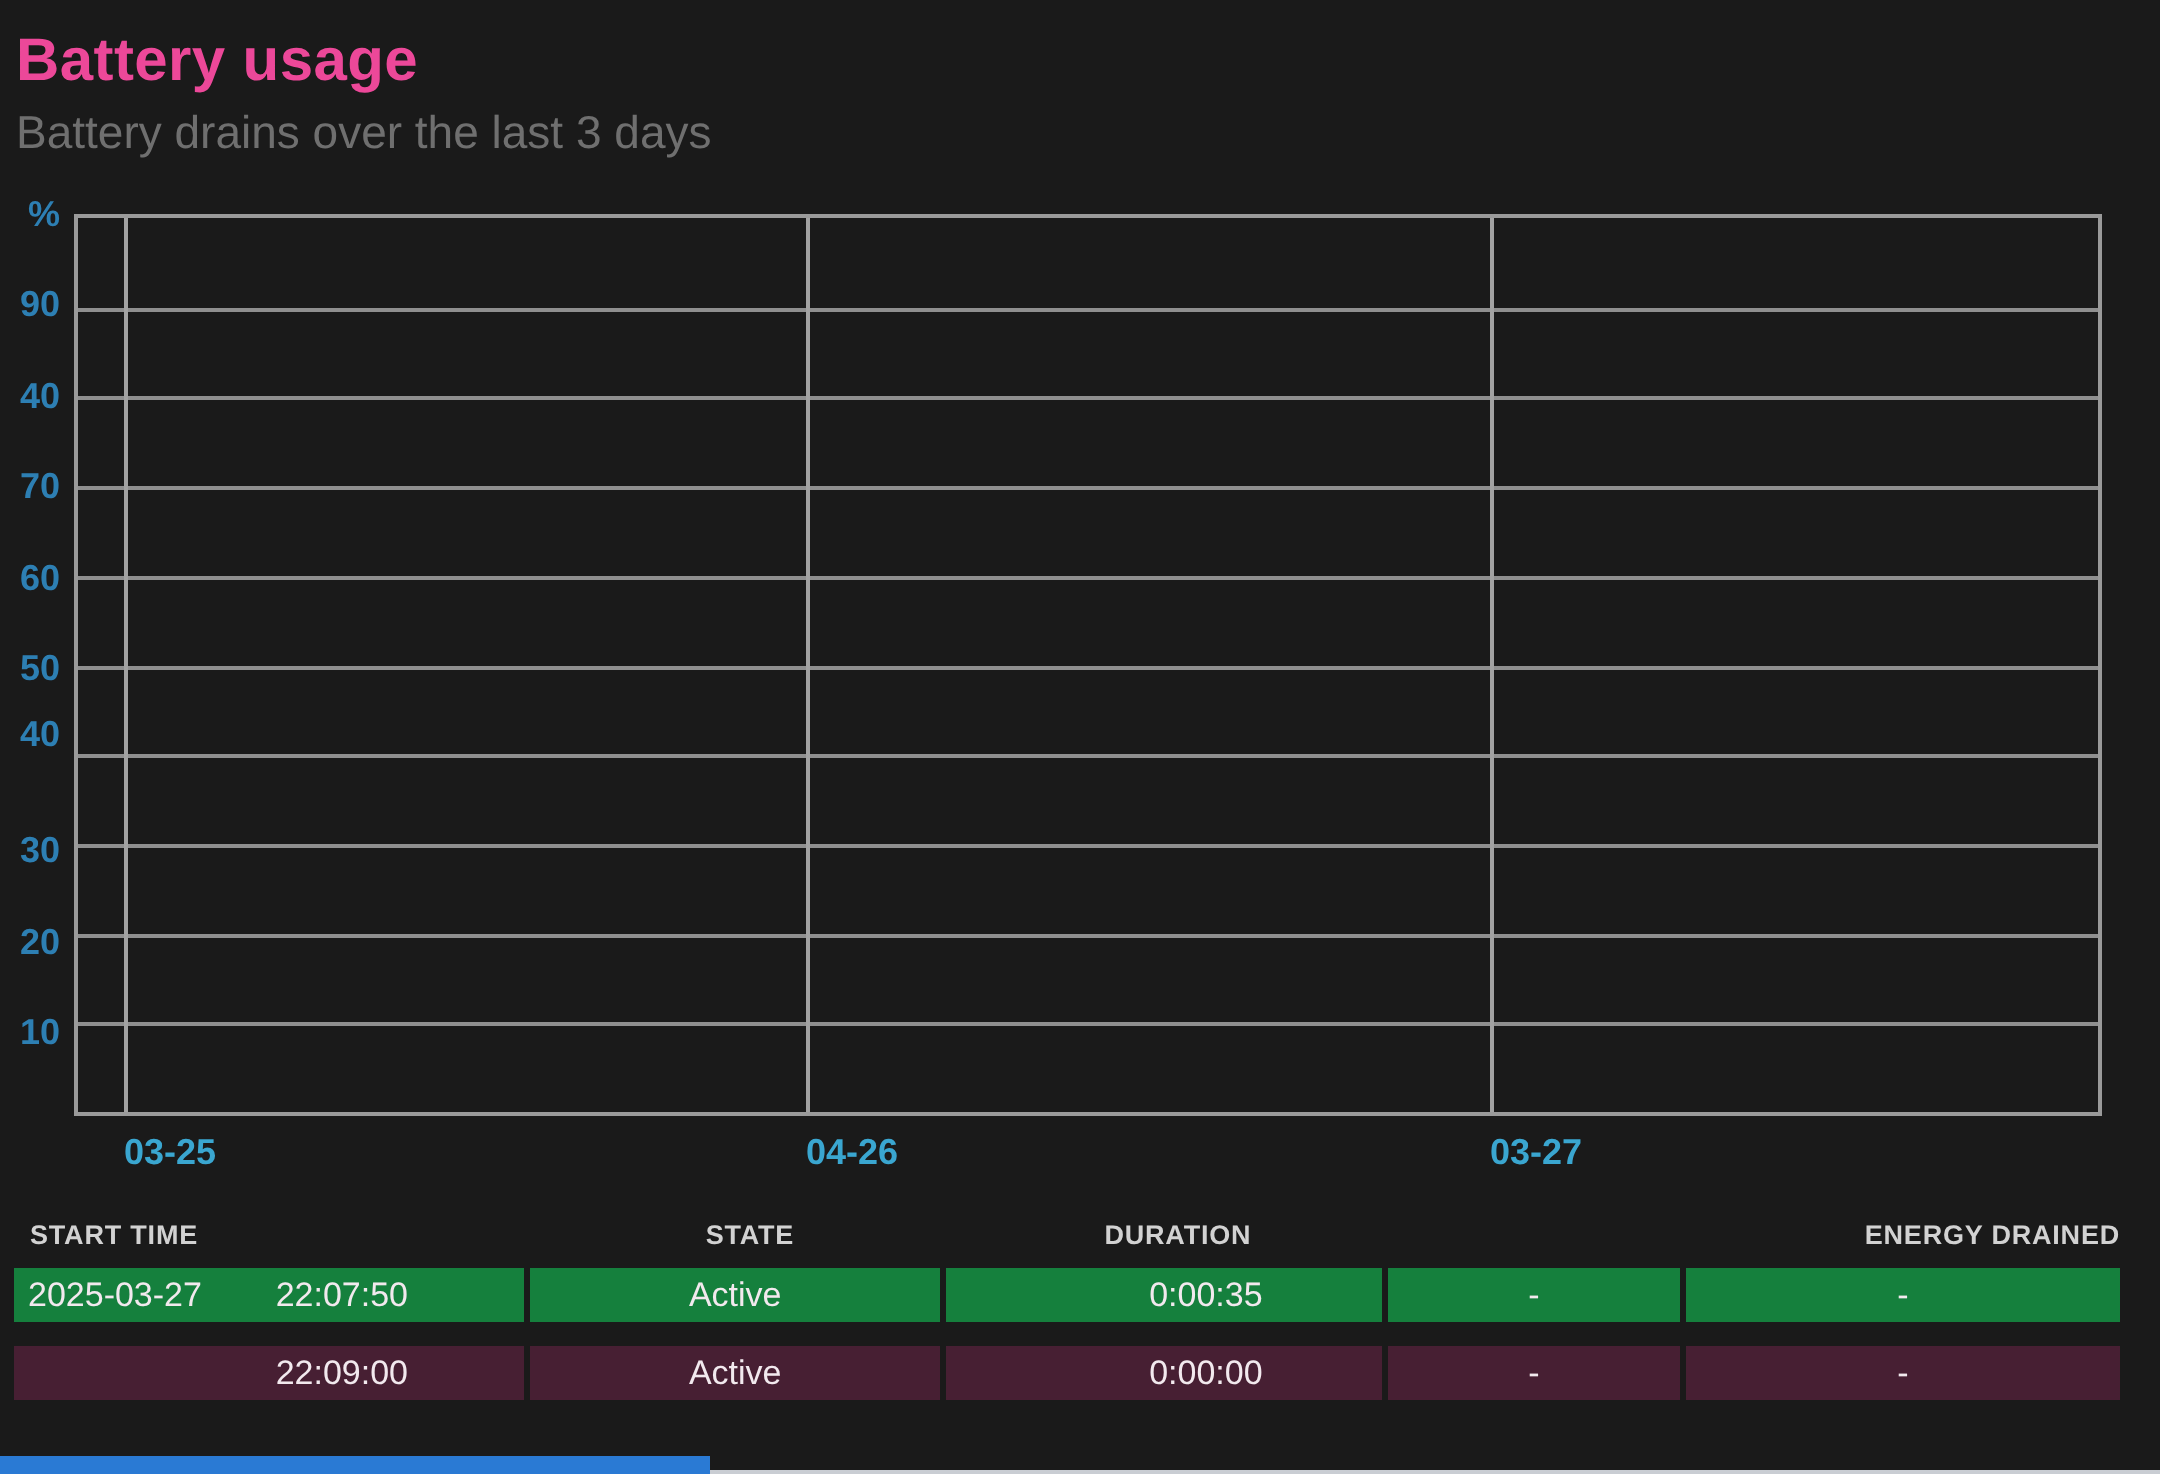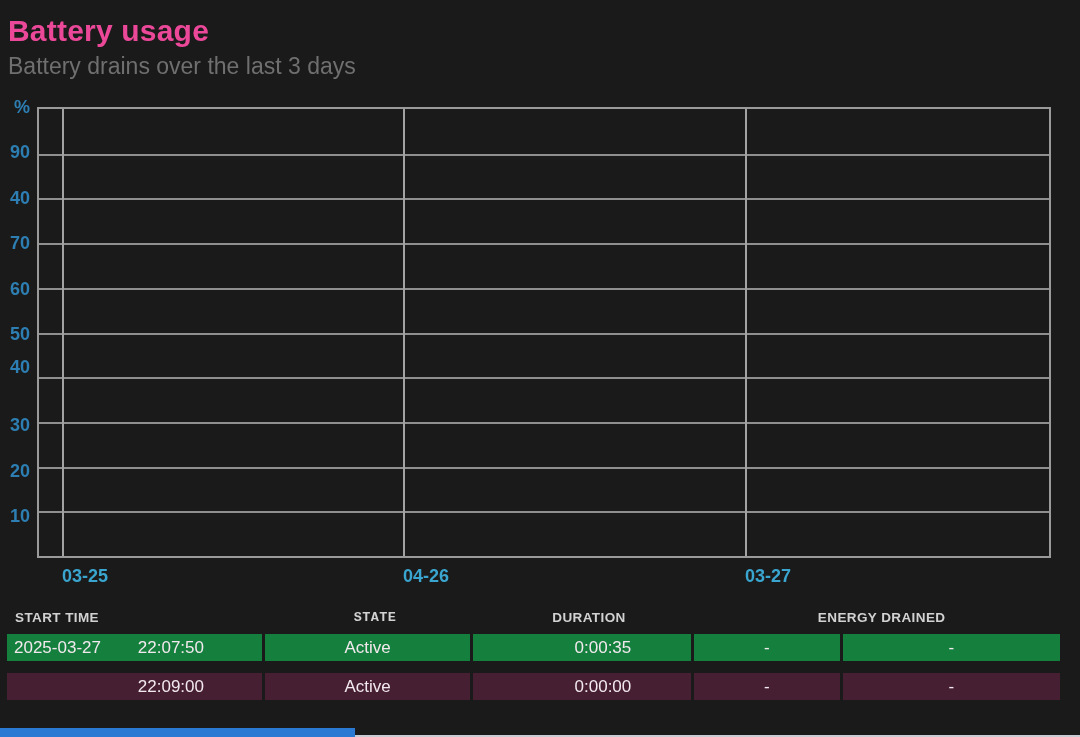--- a/index.html
+++ b/index.html
@@ -30,23 +30,23 @@
     text-align:right; font-size:18px; font-weight:600; color:#2d7fb3; line-height:20px;
   }
   .xtick {
     position:absolute; top:566px; font-size:18px; font-weight:600; color:#3aa6d0;
   }
   
   .table { position:absolute; left:7px; top:606px; width:1053px; }
   .thead { display:flex; gap:19px; height:22px; align-items:center;
            font-size:13.5px; font-weight:700; color:#d2d2d2; letter-spacing:0.4px; }
   .th-start    { width:261px; padding-left:8px; text-align:left; }
-  .th-state    { width:209px; text-align:center;font-family:Liberation Mono, monospace; }
+  .th-state    { width:209px; text-align:center; }
   .th-duration { width:200px; text-align:center; }
-  .th-energy   { width:374px; text-align:center; }
+  .th-energy   { width:374px; text-align:right; }
   .trow { display:flex; gap:3px; height:27px; margin-top:6px; }
   .trow.second { margin-top:12px; }
   .cell {
     height:27px; line-height:27px; font-size:17px; color:#f2e9ee;
     text-align:center; position:relative;
   }
   .trow.first  .cell { background:#15803d; }
   .trow.second .cell { background:#471f33; }
   .c-start { width:261px; text-align:left; }
   .c-state { width:209px; }

